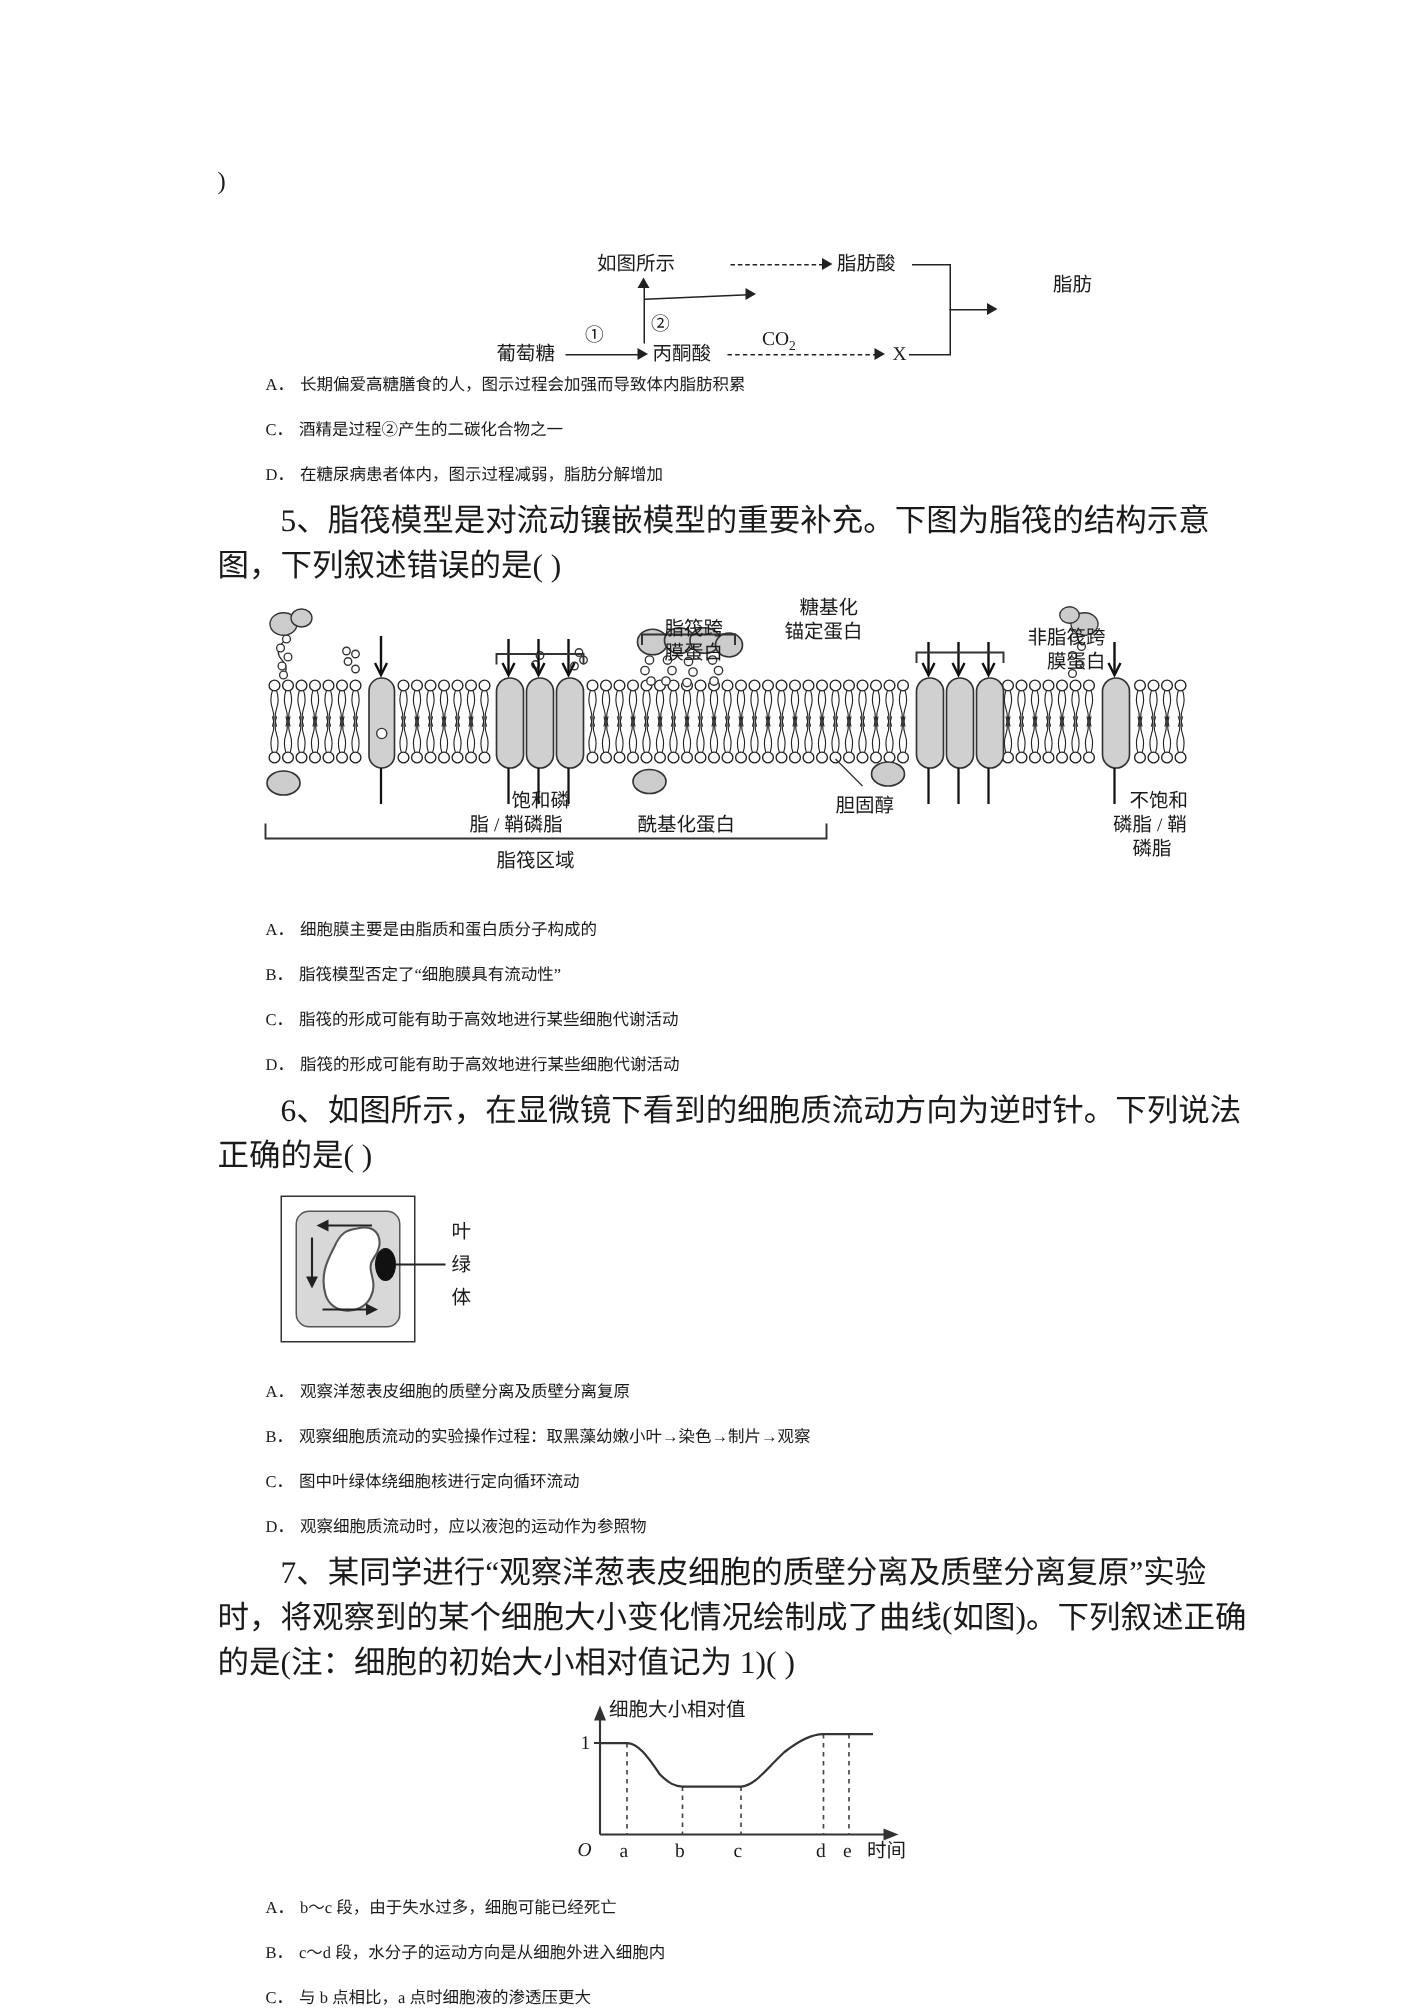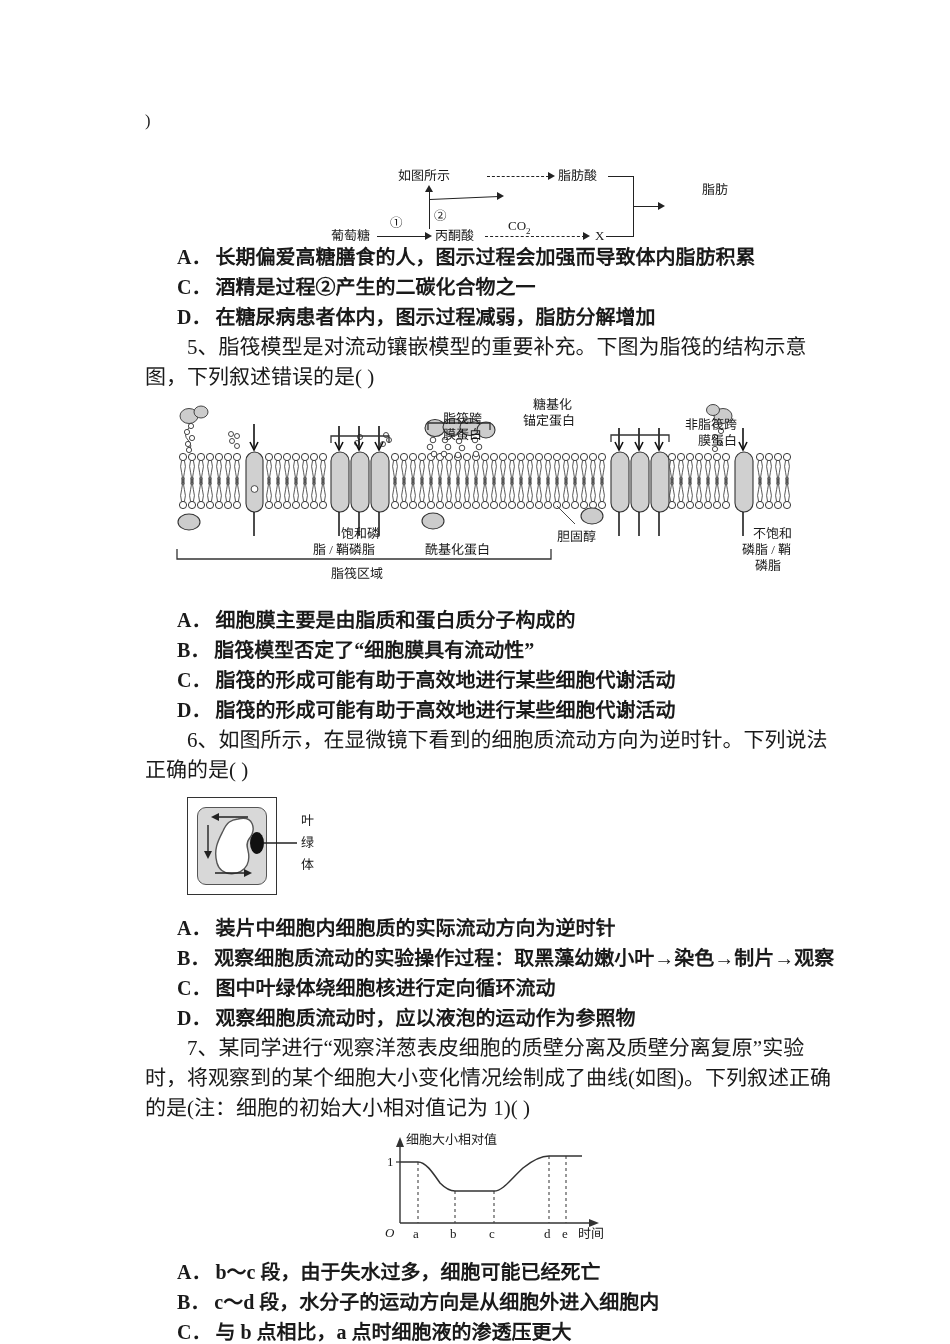--- a/index.html
+++ b/index.html
@@ -23,26 +23,25 @@
     box-sizing: border-box;
     padding: 110px 110px 40px 145px;
   }
   .stem {
     text-indent: 2em;
     font-size: 21px;
     line-height: 30px;
     margin: 0;
   }
   .opt {
-    font-size: 20px;
+    font-size: 11px;
     line-height: 30px;
     margin: 0;
     padding-left: 32px;
     white-space: nowrap;
-    font-weight: bold;
   }
   .opt .lbl { margin-right: 4px; }
   .stray {
     font-size: 16.5px;
     line-height: 22px;
     margin: 0;
   }
 
   
   .figure { position: relative; }
@@ -437,21 +436,21 @@
         <line x1="70" y1="82" x2="105" y2="82"></line>
         <path d="M 99 78 L 107 82 L 99 86" fill="#222" stroke="none"></path>
       </g>
     </svg>
 
     <div class="fl" style="left:156px; top:22px;">叶</div>
     <div class="fl" style="left:156px; top:44px;">绿</div>
     <div class="fl" style="left:156px; top:66px;">体</div>
   </div>
 
-  <div class="opt"><span class="lbl">A．</span><span>装片中细胞内细胞质的实际流动方向为逆时针</span></div>
+  <div class="opt"><span class="lbl">A．</span><span>观察洋葱表皮细胞的质壁分离及质壁分离复原</span></div>
   <div class="opt"><span class="lbl">B．</span><span>观察细胞质流动的实验操作过程：取黑藻幼嫩小叶→染色→制片→观察</span></div>
   <div class="opt"><span class="lbl">C．</span><span>图中叶绿体绕细胞核进行定向循环流动</span></div>
   <div class="opt"><span class="lbl">D．</span><span>观察细胞质流动时，应以液泡的运动作为参照物</span></div>
 
   <div class="stem"><span>7、</span><span>某同学进行“观察洋葱表皮细胞的质壁分离及质壁分离复原”实验时，将观察到的某个细胞大小变化情况绘制成了曲线(如图)。下列叙述正确的是(注：细胞的初始大小相对值记为 1)(       )</span></div>
 
   <div class="figure fig-curve">
     <svg class="svg-abs" width="700" height="120" viewBox="0 0 700 120">
 
       <line x1="255" y1="12" x2="255" y2="94" stroke="#333" stroke-width="1.4"></line>

